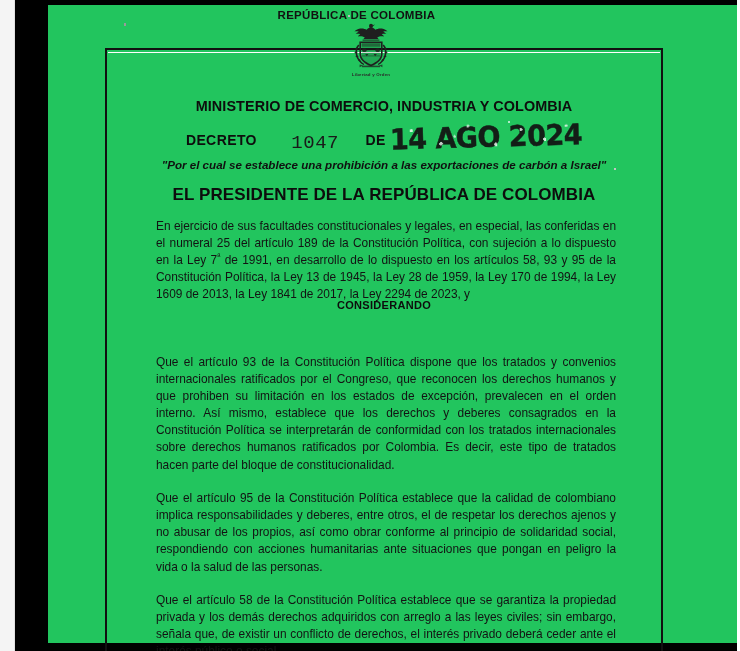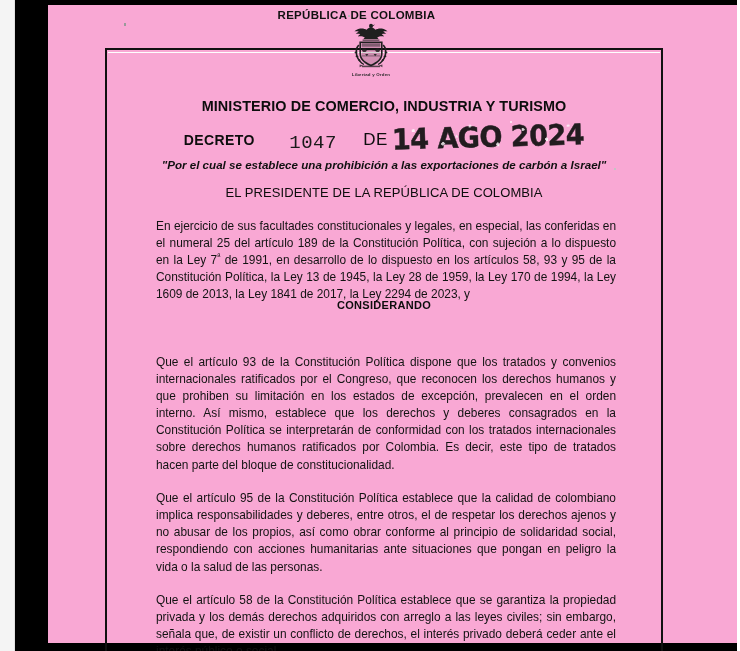--- a/index.html
+++ b/index.html
@@ -56,21 +56,21 @@
   .speck {
     position: absolute;
     background: #9a9a9a;
   }
 
   
   #page-sheet {
     position: absolute;
     left: 48px; top: 5px;
     width: 689px; height: 638px;
-    background: #f9a8d4;
+    background: #22c55e;
   }
 
   
   .country-header {
     position: absolute;
     left: 0; top: 4px;
     width: 617px;
     text-align: center;
     font-size: 11.5px;
     font-weight: bold;
@@ -156,22 +156,22 @@
   }
   .decreto-number {
     font-family: "Liberation Mono", "DejaVu Sans Mono", monospace;
     font-size: 19px;
     letter-spacing: 0.5px;
     color: #1a1a1a;
     margin-left: 30px;
     vertical-align: 2px;
   }
   .lbl-de {
-    font-size: 17px;
-    font-weight: normal;
+    font-size: 14px;
+    font-weight: bold;
     letter-spacing: 0.4px;
     color: #0d0d0d;
     margin-left: 22px;
     vertical-align: 5px;
   }
   
   .stamp-date {
     display: inline-block;
     font-family: "DejaVu Sans", sans-serif;
     font-size: 27px;
@@ -214,22 +214,22 @@
     font-style: italic;
     font-weight: bold;
     color: #101010;
   }
 
   .president-heading {
     position: absolute;
     left: 0; right: 0;
     top: 135px;
     text-align: center;
-    font-size: 13px;
-    font-weight: normal;
+    font-size: 17px;
+    font-weight: bold;
     letter-spacing: 0.1px;
     color: #0d0d0d;
   }
 
   .considerando-heading {
     position: absolute;
     left: 0; right: 0;
     top: 249px;
     text-align: center;
     font-size: 11px;
@@ -321,21 +321,21 @@
           <path d="M14.0 43.6h18v1.6h-18z" opacity="0.75"></path>
           <path d="M11.6 42.6l3.4 1.0-3.4 1.6zM34.4 42.6l-3.4 1.0 3.4 1.6z" opacity="0.75"></path>
         </g>
       </svg>
       <div class="emblem-motto">Libertad y Orden</div>
     </div>
 
     <div id="doc-frame">
       <div class="frame-inner">
 
-        <div class="ministry-title">MINISTERIO DE COMERCIO, INDUSTRIA Y TURISMO</div>
+        <div class="ministry-title">MINISTERIO DE COMERCIO, INDUSTRIA Y COLOMBIA</div>
 
         <div class="decreto-line">
           <span class="lbl-decreto">DECRETO</span>
           <span class="decreto-number">1047</span>
           <span class="lbl-de">DE</span>
           <span class="stamp-date">14 AGO 2024</span>
         </div>
 
         <div class="subtitle-quote">"Por el cual se establece una prohibición a las exportaciones de carbón a Israel"</div>
 

